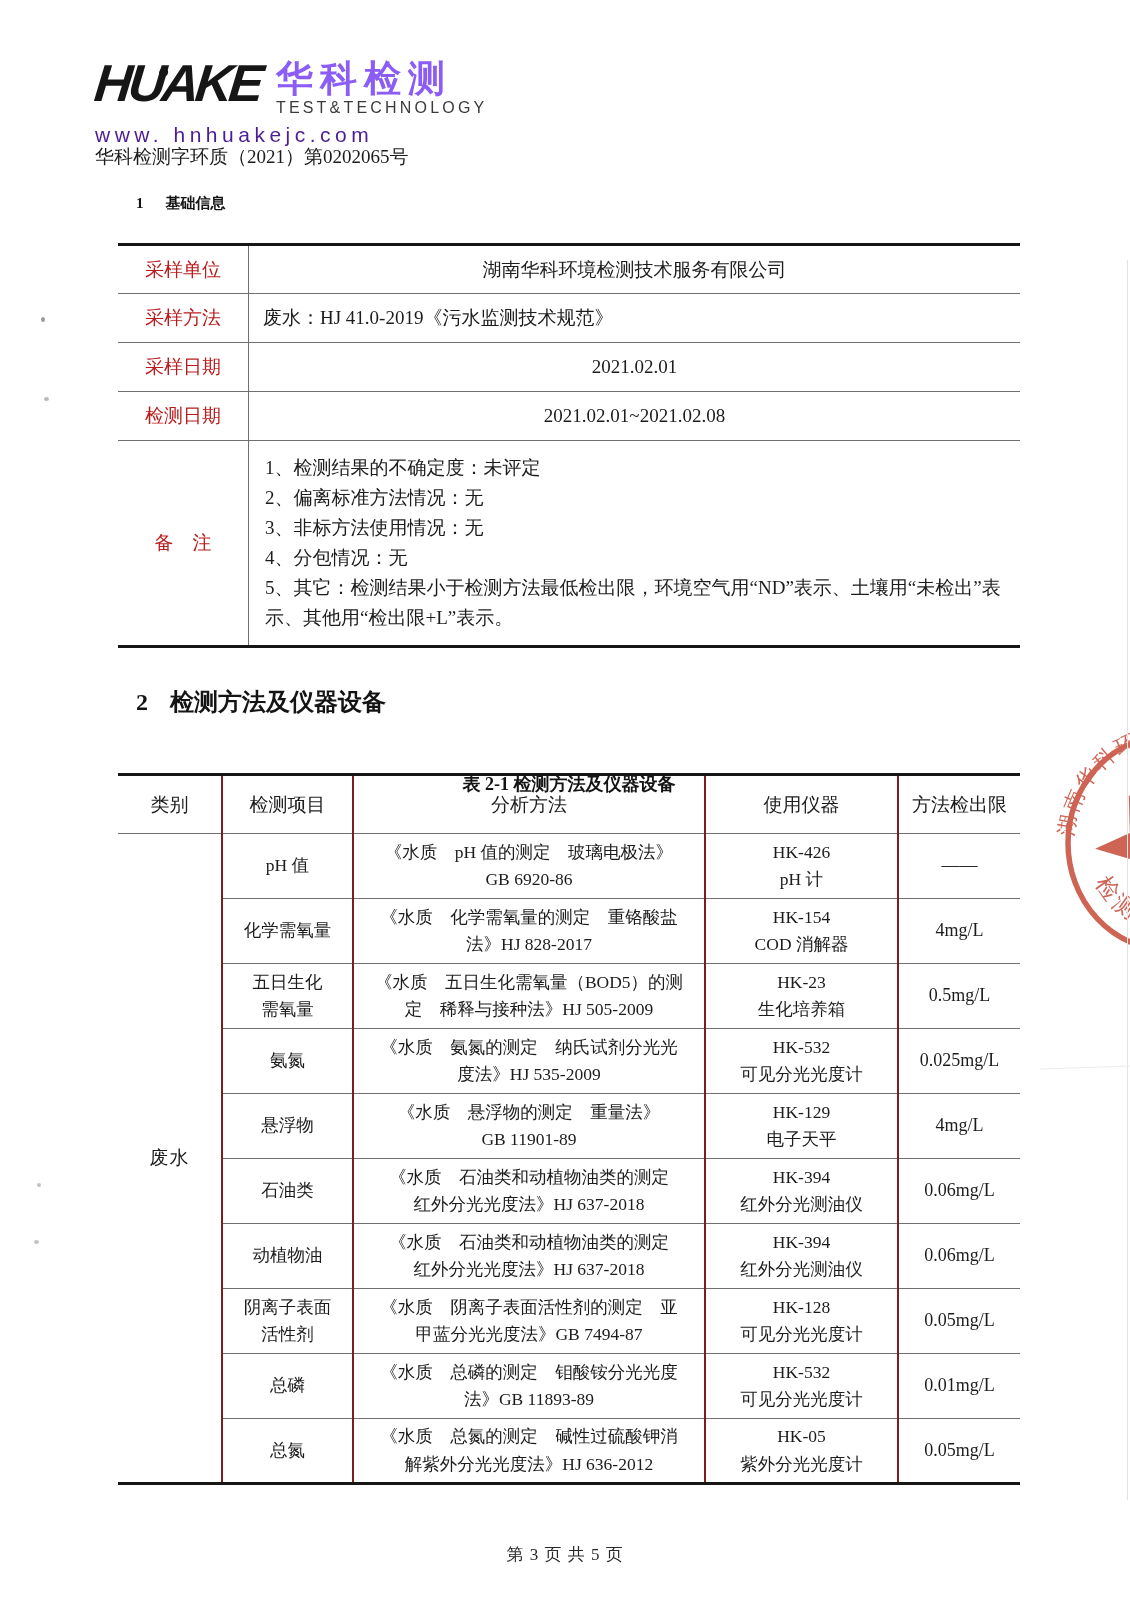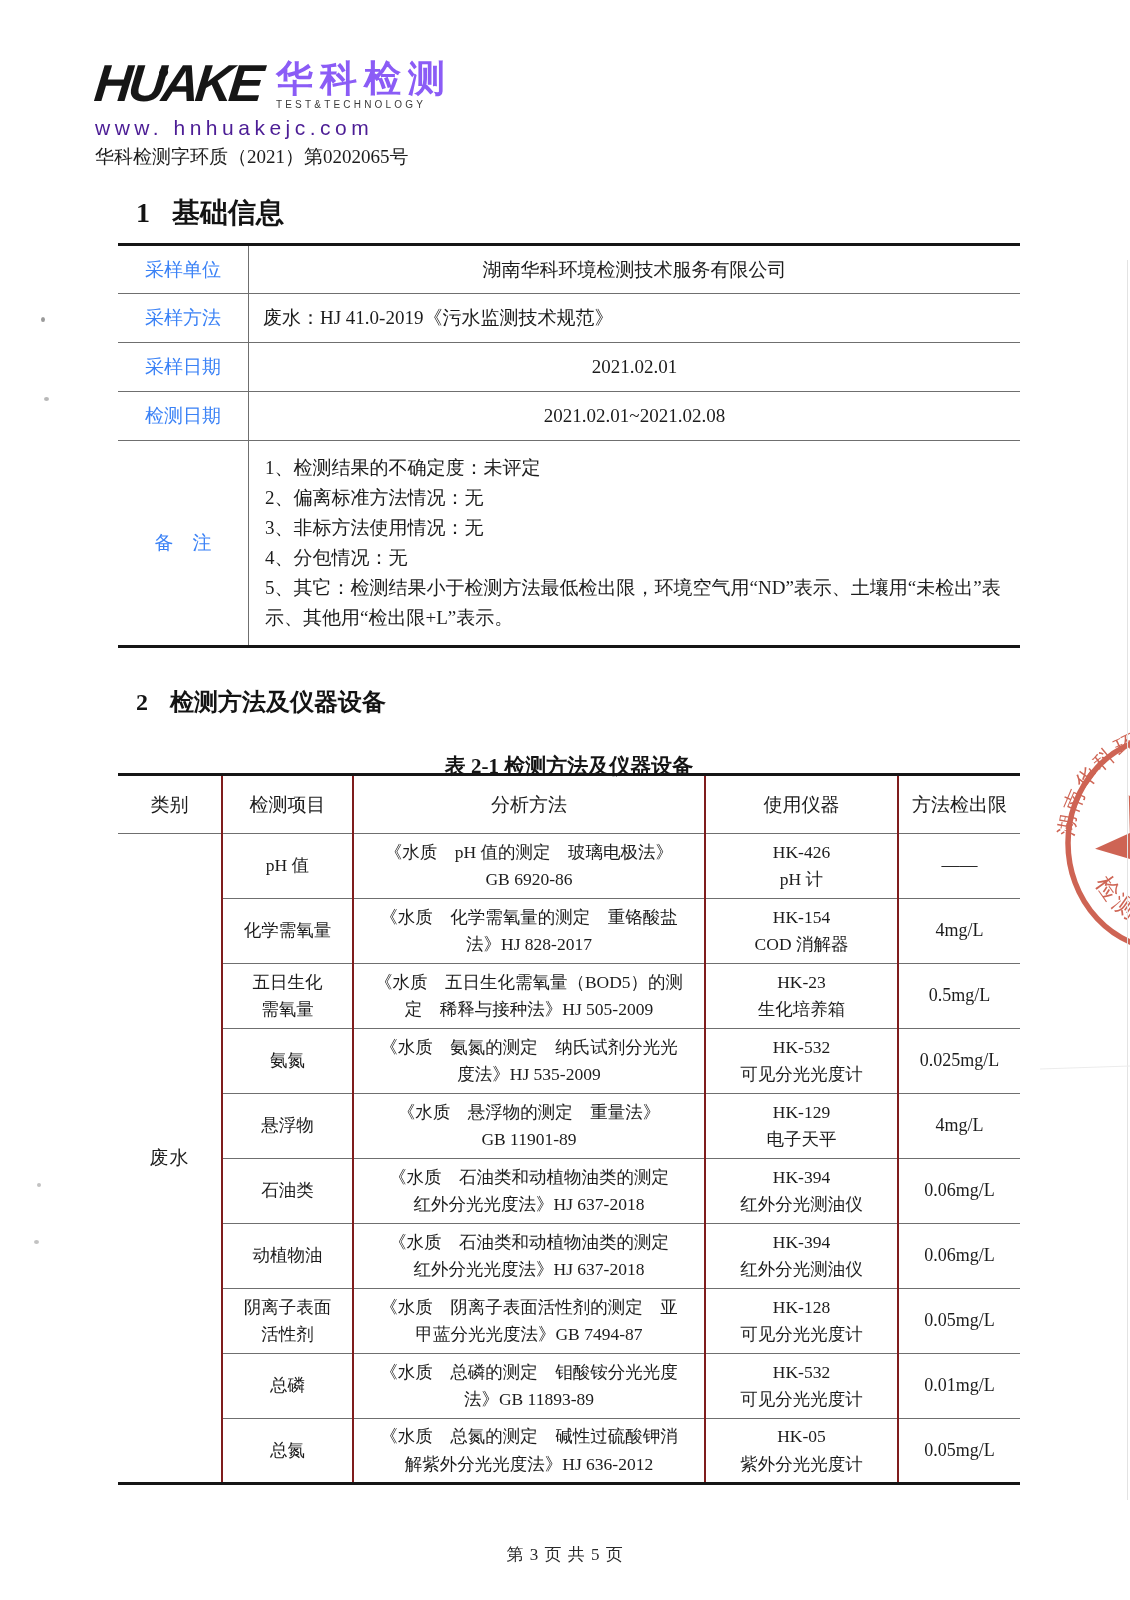--- a/index.html
+++ b/index.html
@@ -16,44 +16,44 @@
     font-family:"Liberation Sans","DejaVu Sans",sans-serif;
     font-weight:900;font-style:italic;font-size:52px;line-height:46px;
     letter-spacing:-4px;color:#161616;transform:skewX(-6deg);
     position:relative;padding-right:6px;
   }
   .logo-dot{position:absolute;left:63px;top:8px;width:9px;height:9px;border-radius:50%;background:#161616;}
   .logo-cn-wrap{margin-left:10px;}
   .logo-cn{font-size:37px;line-height:38px;font-weight:700;letter-spacing:7px;color:#8b5cf6;}
   .logo-sub{
     font-family:"Liberation Sans","DejaVu Sans",sans-serif;
-    font-size:10px;letter-spacing:3.2px;color:#3a3a3a;margin-top:1px;
+    font-size:16px;letter-spacing:3.2px;color:#3a3a3a;margin-top:1px;
   }
   .website{
     font-family:"Liberation Sans","DejaVu Sans",sans-serif;
     font-size:21px;letter-spacing:4.5px;color:#4c1d95;margin-top:6px;
   }
   .doc-number{position:absolute;left:95px;top:144px;font-size:19px;color:#1c1c1c;}
   
-  .sec-heading{position:absolute;left:136px;font-size:28px;font-weight:700;color:#141414;}
+  .sec-heading{position:absolute;left:136px;font-size:15px;font-weight:700;color:#141414;}
   .sec-no{display:inline-block;margin-right:22px;}
   #sec1{top:194px;}
   #sec2{top:686px;font-size:24px;}
-  .tbl-caption{position:absolute;left:118px;width:902px;top:752px;text-align:center;
-    font-size:21px;font-weight:700;color:#141414;}
+  .tbl-caption{position:absolute;left:118px;width:902px;top:772px;text-align:center;
+    font-size:18px;font-weight:700;color:#141414;}
   
   table{border-collapse:collapse;table-layout:fixed;position:absolute;left:118px;width:902px;}
   table{border-top:3px solid #161616;border-bottom:3px solid #161616;}
   td,th{font-weight:normal;vertical-align:middle;overflow:hidden;}
   
   #table1{top:243px;}
   #table1 td{border-right:1px solid #6f6f6f;font-size:19px;}
   #table1 td:last-child{border-right:none;}
   #table1 tr + tr td{border-top:1px solid #6f6f6f;}
-  #table1 .lbl{width:128px;text-align:center;color:#3b82f6;}
+  #table1 .lbl{width:128px;text-align:center;color:#b91c1c;}
   #table1 .val{text-align:center;padding:4px 10px;}
   #table1 .val.left{text-align:left;padding-left:14px;}
   #table1 tr.r{height:49px;}
   #table1 .remark-cell{white-space:pre-line;text-align:left;line-height:1.58;padding:12px 14px 12px 16px;}
   
   #table2{top:773px;}
   #table2 th,#table2 td{border-right:2px solid #7f1d1d;}
   #table2 th:last-child,#table2 td:last-child{border-right:none;}
   #table2 thead th{height:55px;font-size:19px;border-bottom:1px solid #6f6f6f;}
   #table2 tbody tr + tr td{border-top:1px solid #6f6f6f;}

